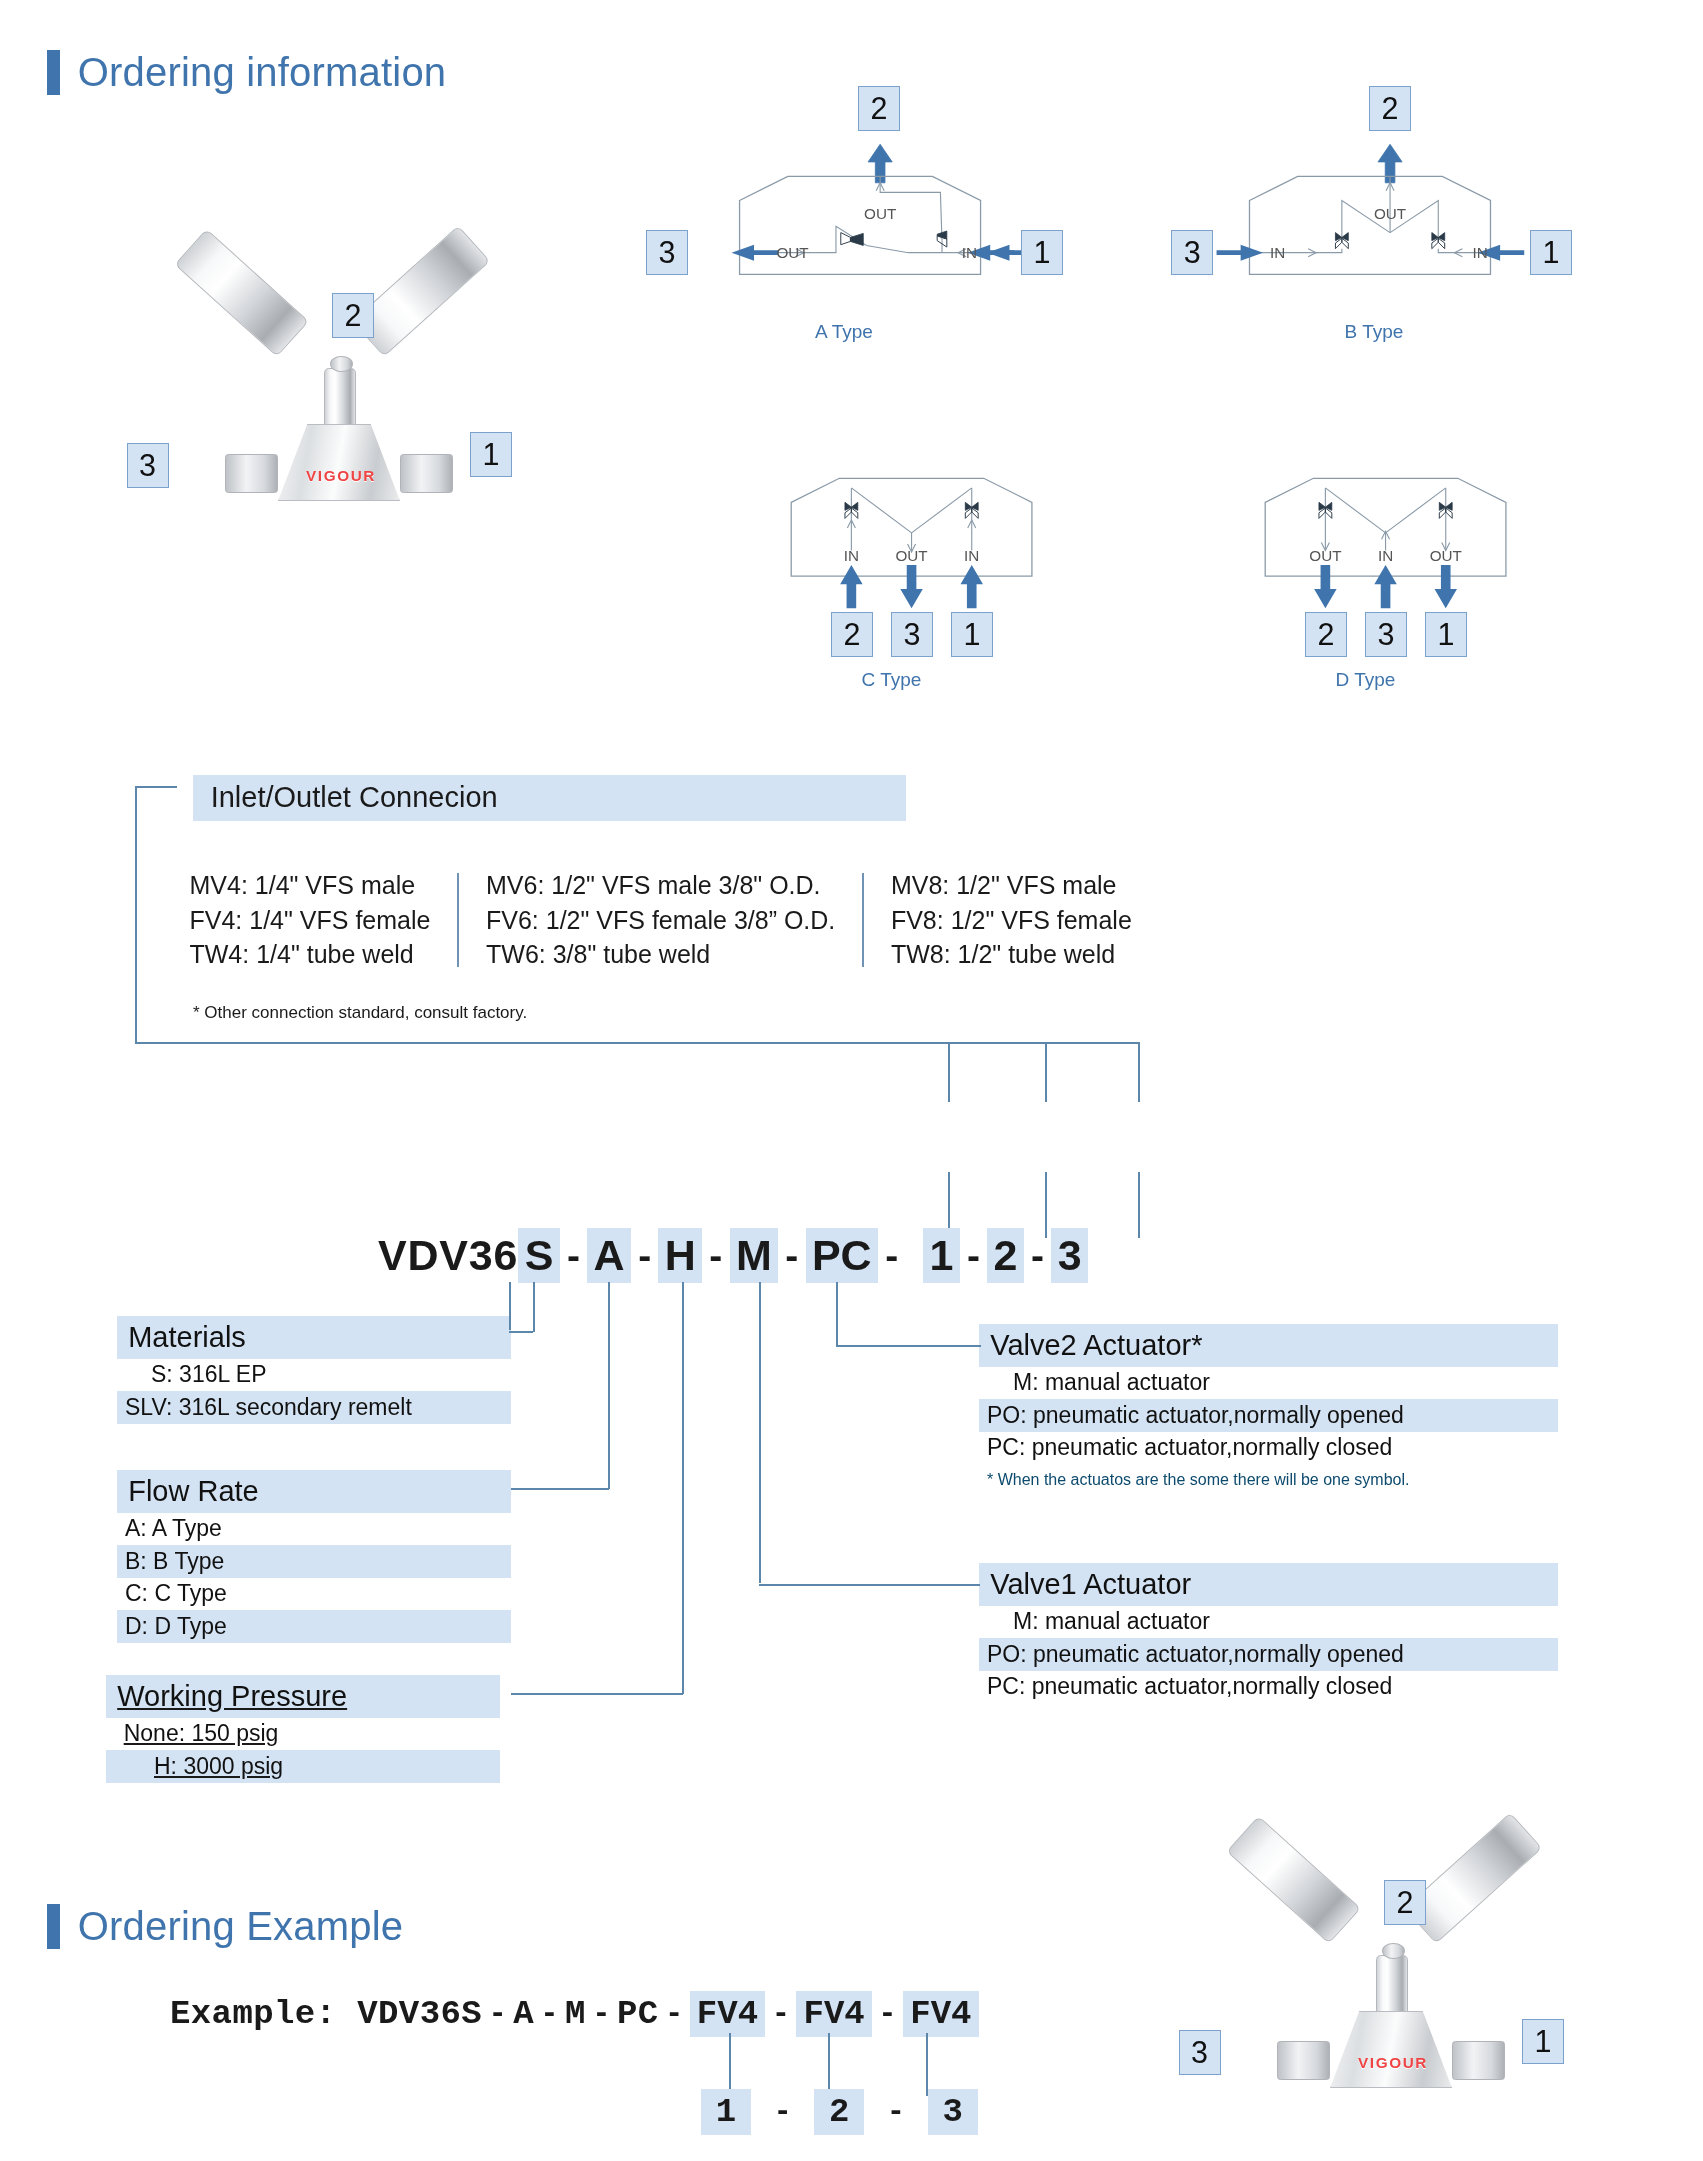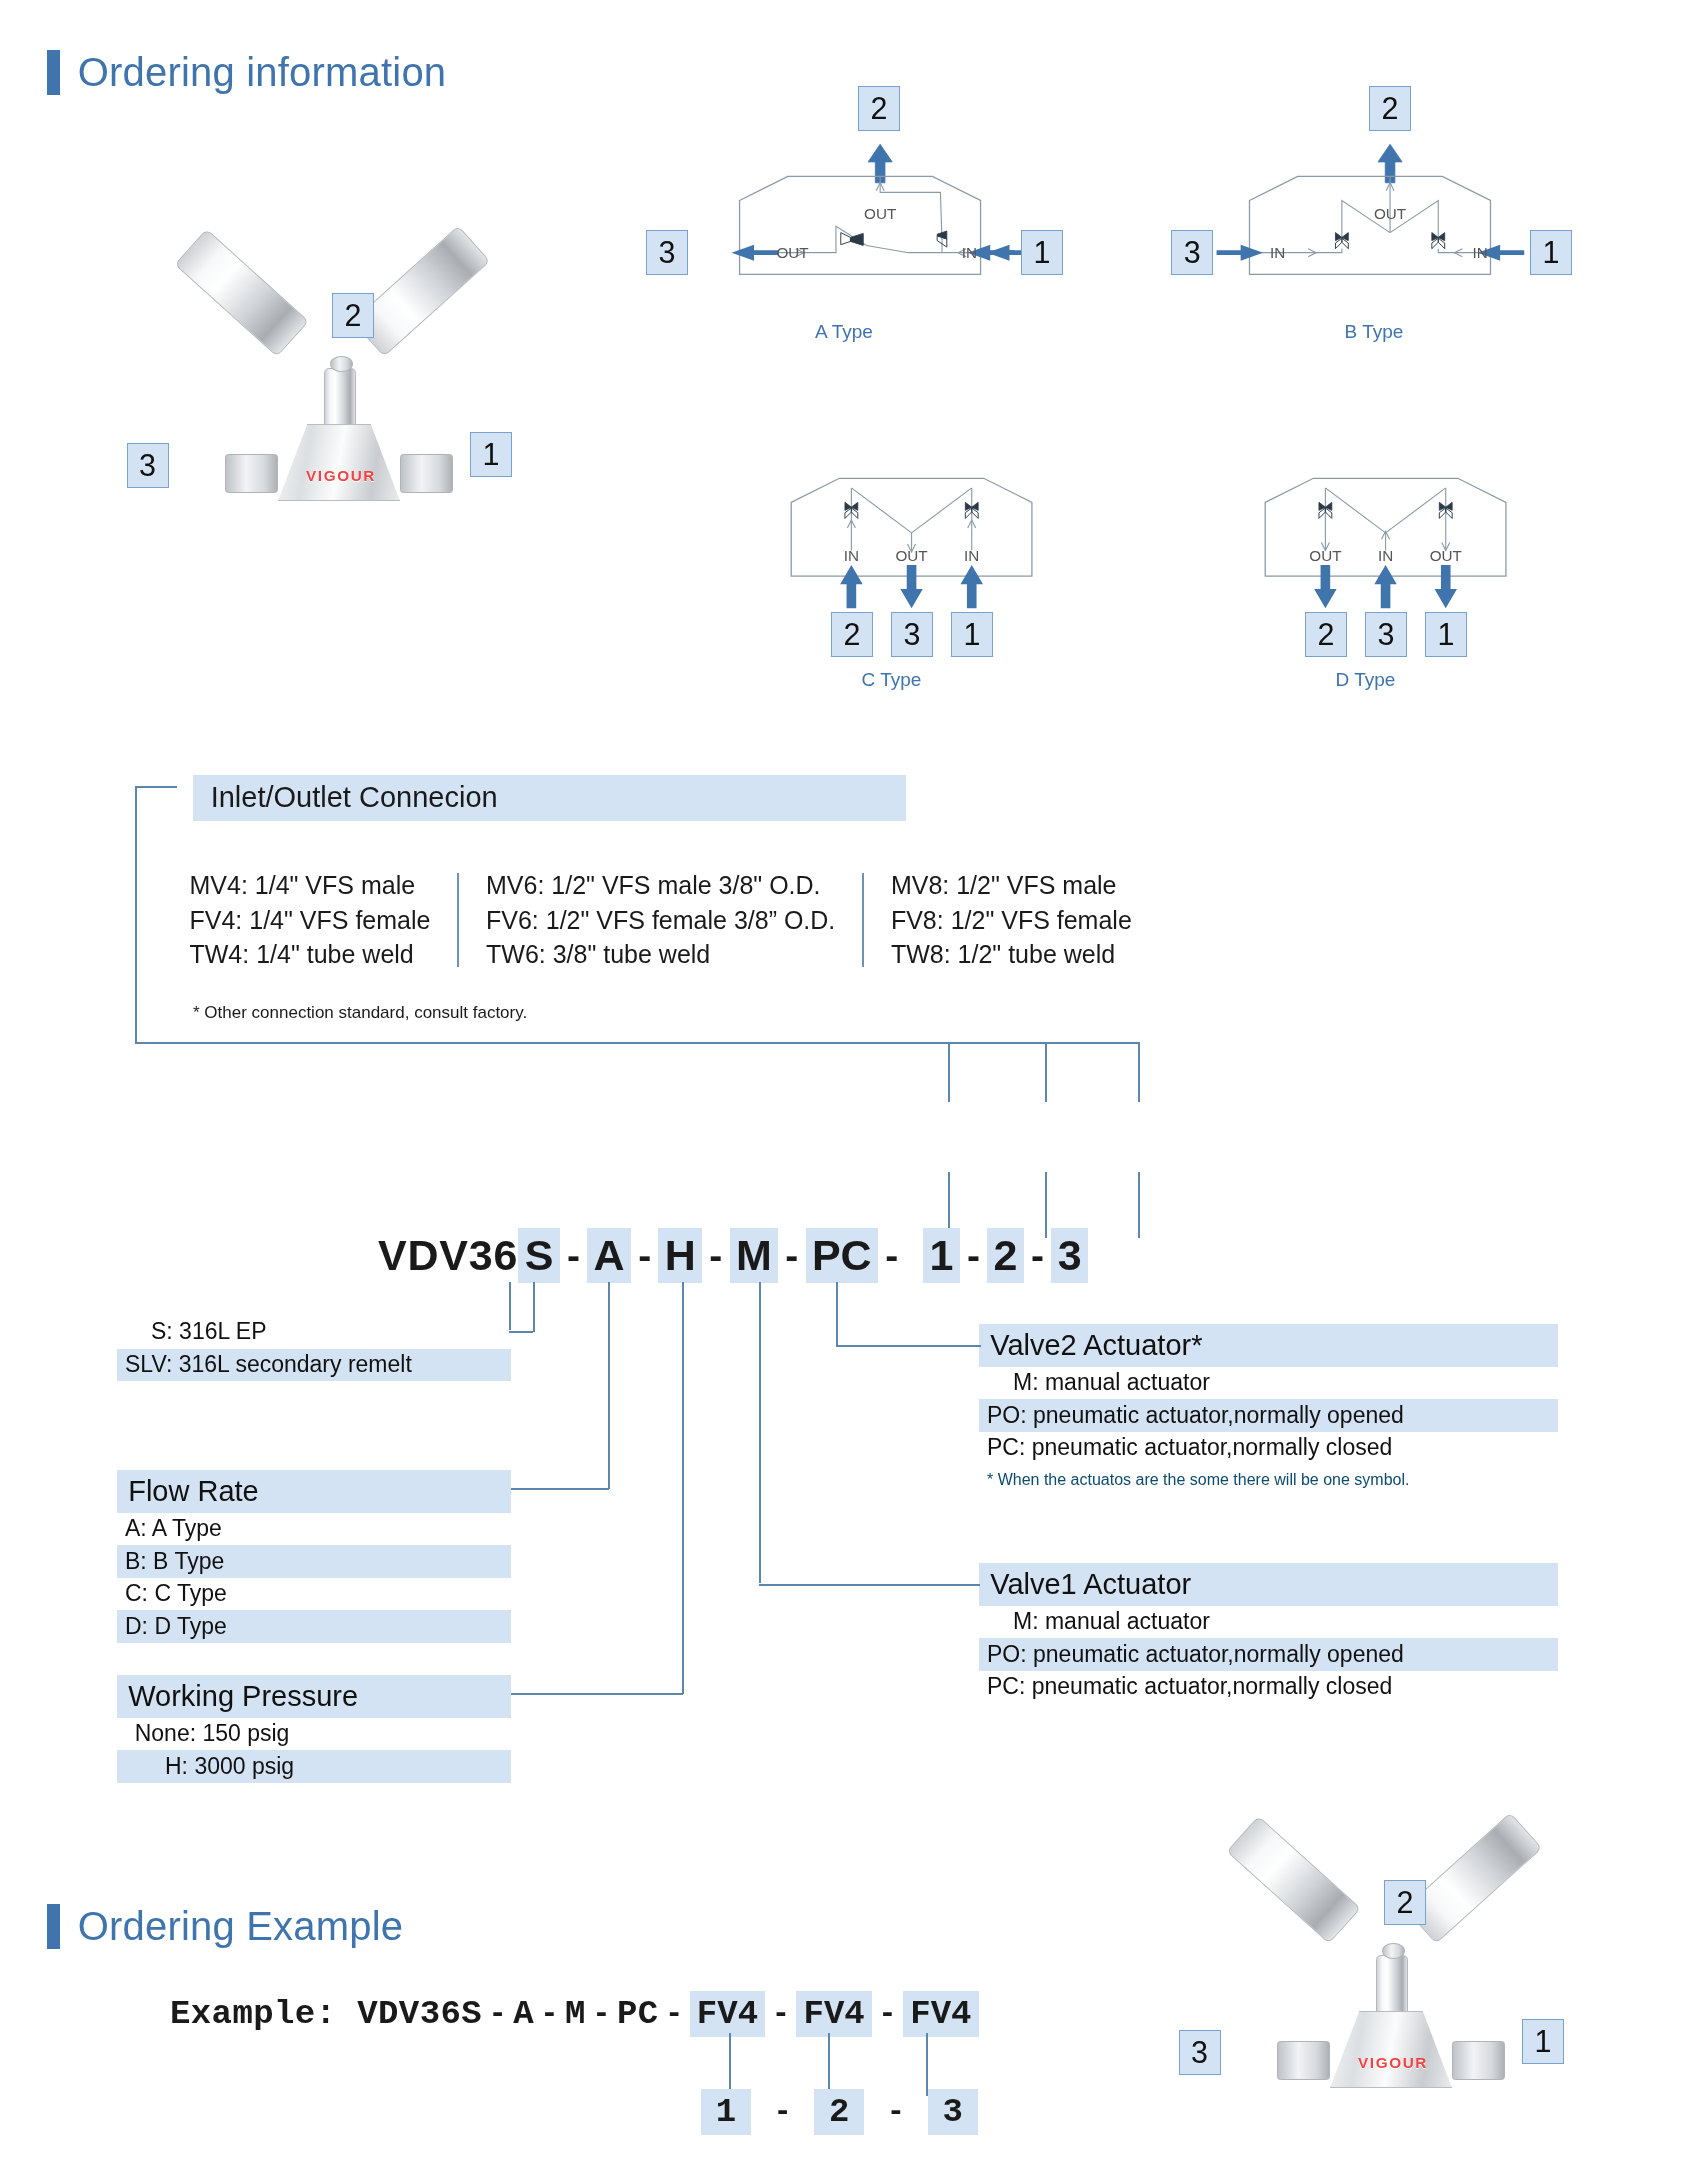--- a/index.html
+++ b/index.html
@@ -345,39 +345,40 @@
     <span class="pn-tok">PC</span>
     <span class="pn-dash">-</span>
     <span class="pn-tok" style="margin-left:17.7px;">1</span>
     <span class="pn-dash">-</span>
     <span class="pn-tok">2</span>
     <span class="pn-dash">-</span>
     <span class="pn-tok">3</span>
   </div>
 
   <div class="blk" style="left:117px; top:1316px; width:394px;">
+    <div class="blk-title">Materials</div>
     <div class="blk-row" style="padding-left:34px;">S:  316L EP</div>
     <div class="blk-row shade">SLV:  316L secondary remelt</div>
   </div>
 
   <div class="ln v" style="left:509px; top:1282px; height:48px;"></div>
   <div class="ln h" style="left:509px; top:1331px; width:24px;"></div>
   <div class="ln v" style="left:533px; top:1282px; height:50px;"></div>
 
   <div class="blk" style="left:117px; top:1470px; width:394px;">
     <div class="blk-title">Flow Rate</div>
     <div class="blk-row">A: A Type</div>
     <div class="blk-row shade">B: B Type</div>
     <div class="blk-row">C: C Type</div>
     <div class="blk-row shade">D: D Type</div>
   </div>
   <div class="ln h" style="left:511px; top:1488px; width:98px;"></div>
   <div class="ln v" style="left:608px; top:1282px; height:207px;"></div>
 
-  <div class="blk" style="left:117px; top:1675px; width:394px;">
+  <div class="blk" style="left:106px; top:1675px; width:394px;text-decoration:underline;">
     <div class="blk-title">Working Pressure</div>
     <div class="blk-row" style="padding-left:17.7px;">None: 150 psig</div>
     <div class="blk-row shade" style="padding-left:48px;">H: 3000 psig</div>
   </div>
   <div class="ln h" style="left:511px; top:1693px; width:172px;"></div>
   <div class="ln v" style="left:682px; top:1282px; height:412px;"></div>
 
   <div class="blk" style="left:979px; top:1324px; width:579px;">
     <div class="blk-title">Valve2 Actuator*</div>
     <div class="blk-row" style="padding-left:34px;">M:  manual actuator</div>

